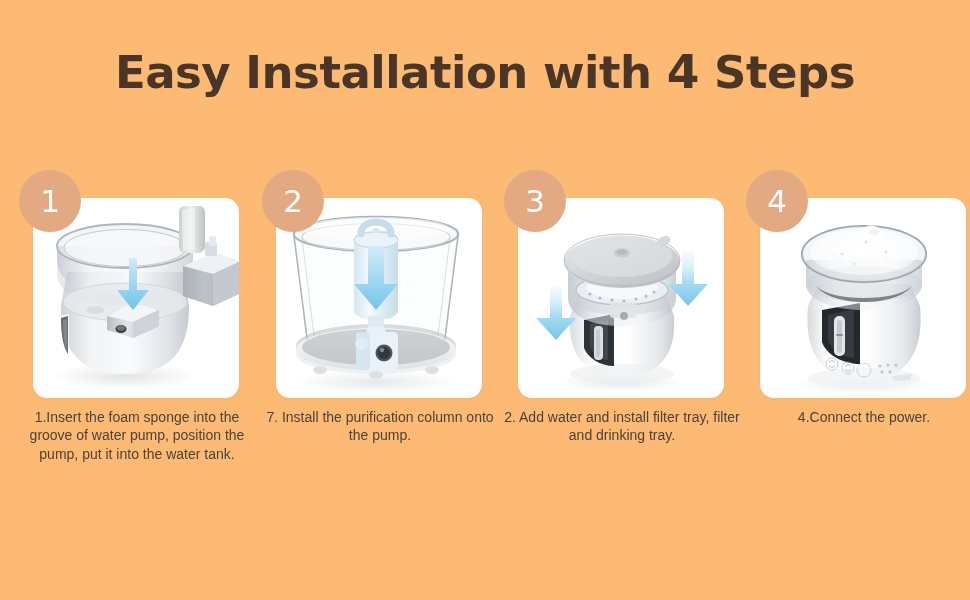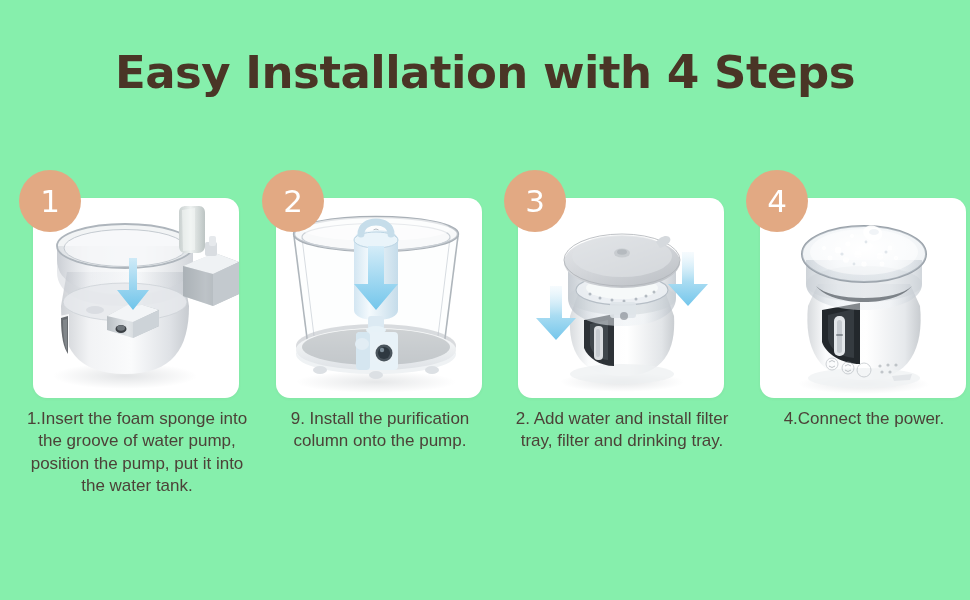--- a/index.html
+++ b/index.html
@@ -10,21 +10,21 @@
     background: #EFE7DC;
     font-family: "Liberation Sans", sans-serif;
     overflow: hidden;
     position: relative;
   }
 
   .page {
     position: relative;
     width: 970px;
     height: 600px;
-    background: #86efac;
+    background: #fdba74;
   }
 
   
   .title {
     position: absolute;
     top: 44px;
     left: 0;
     width: 970px;
     text-align: center;
     font-size: 45px;
@@ -87,21 +87,21 @@
     font-weight: 400;
     font-family: "DejaVu Sans", sans-serif;
     line-height: 1;
   }
 
   .caption {
     position: absolute;
     top: 238px;
     left: -14px;
     width: 236px;
-    font-size: 17px;
+    font-size: 14px;
     line-height: 1.32;
     color: #4C4238;
     text-align: center;
   }
 
   
   .art { position: absolute; inset: 0; }
 </style>
 </head>
 <body>
@@ -262,21 +262,21 @@
             <circle cx="108" cy="155" r="11" fill="#EAF2F7"></circle>
             <circle cx="108" cy="155" r="8.5" fill="#4A545C"></circle>
             <circle cx="108" cy="155" r="6" fill="#2E3840"></circle>
             <circle cx="106" cy="152" r="2.2" fill="#8FA0AC" opacity="0.8"></circle>
           </g>
 
           <path d="M108 48 L108 86 L122 86 L100 112 L78 86 L92 86 L92 48 Z" fill="url(#arr2)"></path>
         </svg>
       </div>
       <div class="badge">2</div>
-      <div class="caption">9. Install the purification column onto the pump.</div>
+      <div class="caption">7. Install the purification column onto the pump.</div>
     </div>
 
     <div class="step step-3">
       <div class="card">
         <svg class="art" viewBox="0 0 206 200">
           <defs>
             <linearGradient id="arr3" x1="0" y1="0" x2="0" y2="1">
               <stop offset="0%" stop-color="#DCEFF9" stop-opacity="0.25"></stop>
               <stop offset="55%" stop-color="#A9DCF2"></stop>
               <stop offset="100%" stop-color="#74C6EB"></stop>

